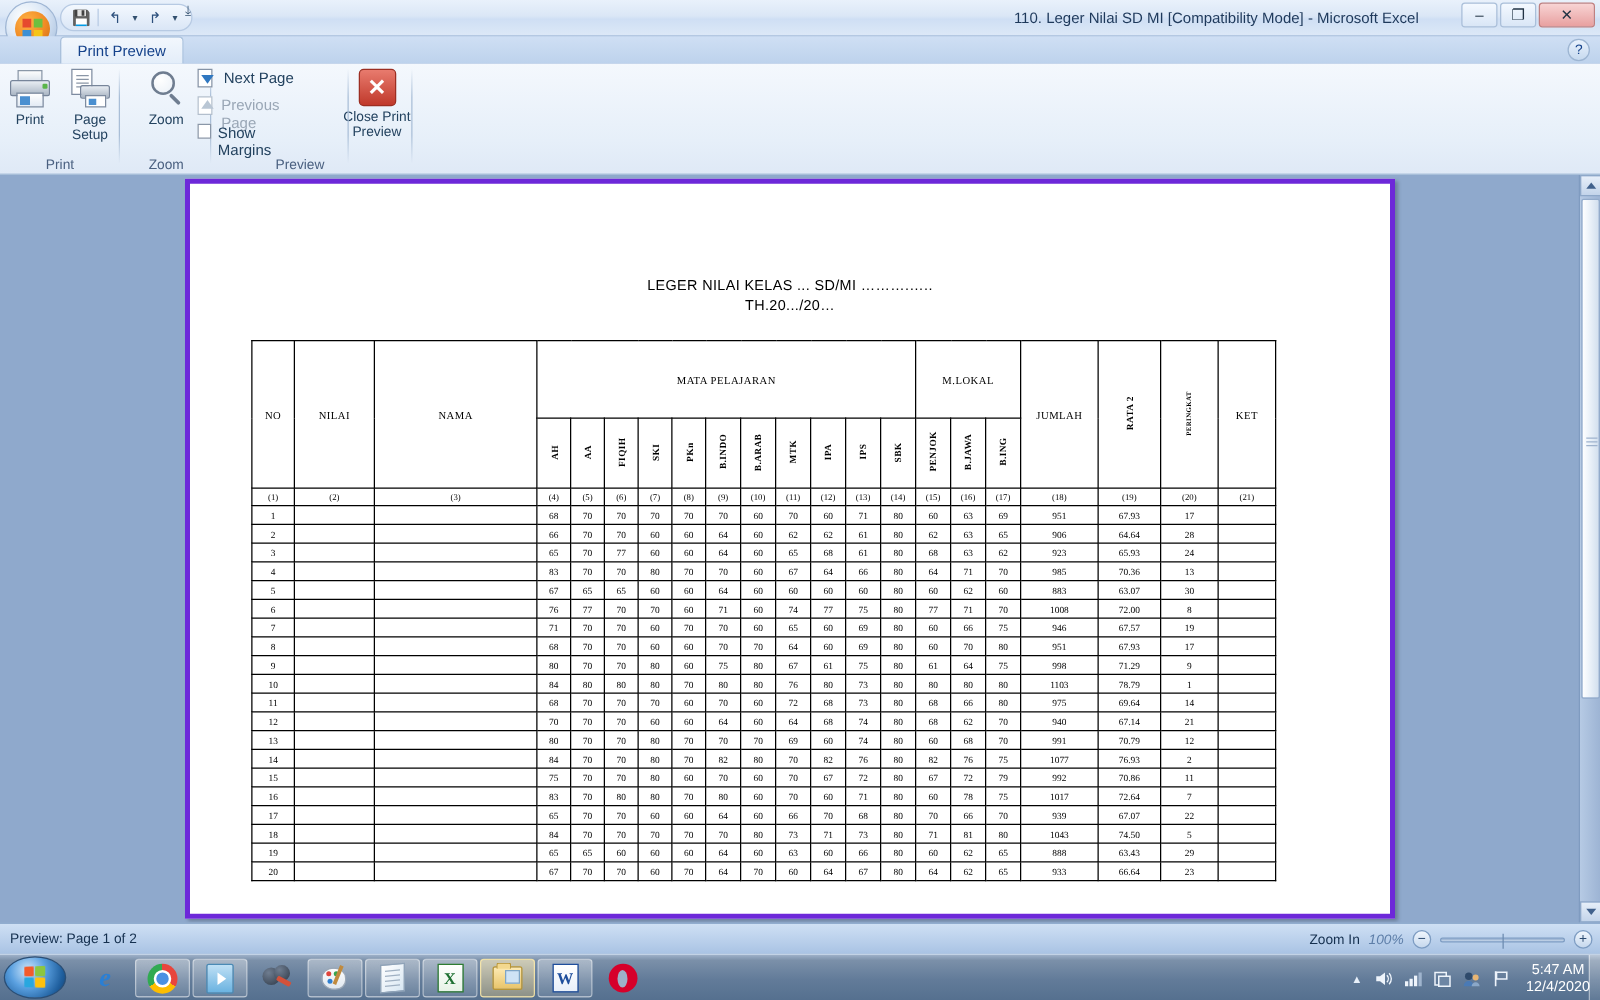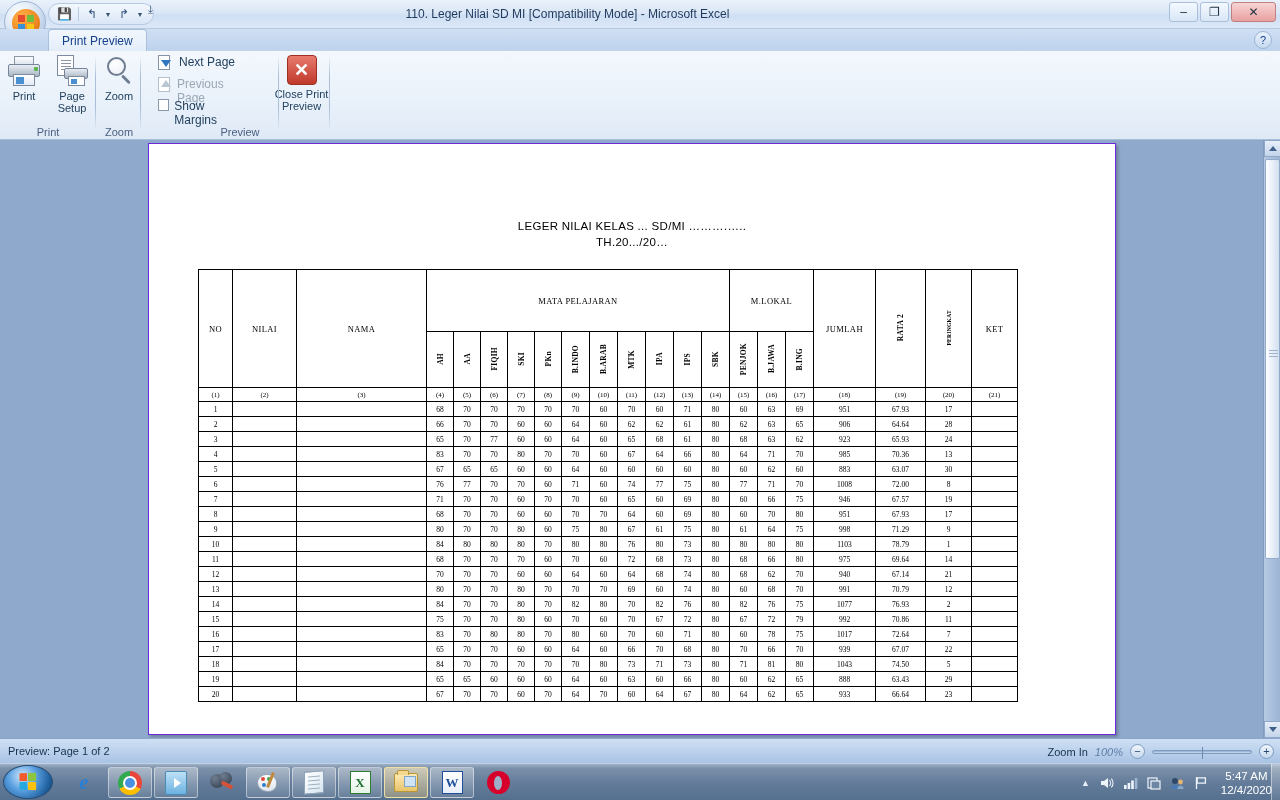--- a/index.html
+++ b/index.html
@@ -12,21 +12,21 @@
   body { background: #9fb6d4; }
 
   
   .titlebar {
     position: absolute; left: 0; top: 0; width: 1280px; height: 29px;
     background: linear-gradient(to bottom, #e9f1fb 0%, #dbe7f6 45%, #cfdff4 55%, #dce8f7 100%);
     border-bottom: 1px solid #b4c8e2;
   }
   .title-text {
     position: absolute; left: 0; top: 0; width: 1135px; height: 29px;
-    line-height: 29px; text-align: center;
+    line-height: 29px; text-align: right;
     font-size: 12px; color: #1e395b;
   }
   .win-btns { position: absolute; right: 4px; top: 2px; display: flex; gap: 2px; }
   .win-btn {
     width: 29px; height: 20px; border-radius: 3px;
     display: flex; align-items: center; justify-content: center;
     font-size: 12px; color: #234; 
     background: linear-gradient(to bottom,#f4f9ff,#d9e6f6);
     border: 1px solid #aabfd9;
   }
@@ -158,21 +158,21 @@
     border:1px solid #9c2e22; color:#fff; font-size:18px; font-weight:bold;
     display:flex; align-items:center; justify-content:center; line-height: 1;}
 
   
   .previewarea {
     position: absolute; left: 0; top: 140px; width: 1280px; height: 598px;
     background: #8fa9cc;
   }
   .sheet {
     position: absolute; left: 148px; top: 3px; width: 968px; height: 592px;
-    background: #ffffff; border: 1px solid #6d28d9;
+    background: #ffffff; border: 4px solid #6d28d9;
     box-shadow: 2px 2px 3px rgba(0,0,0,0.25);
   }
   .doc-title {
     position:absolute; left:0; right:0; top: 74px; text-align:center;
     font-size: 11.5px; color:#000; line-height: 16px; letter-spacing: .3px;
   }
 
   table.leger {
     position:absolute; left: 49px; top: 125px;
     border-collapse: collapse;
@@ -363,21 +363,21 @@
         <div class="lbl">
           <div>Page</div>
           <div>Setup</div>
         </div>
       </div>
     </div>
     <div class="grp-label">Print</div>
     <div class="grp-div" style="right:0"></div>
   </div>
 
-  <div class="grp" style="left:97px; width:44px;">
+  <div class="grp" style="left:97px; width:72px;">
     <div class="grp-body" style="justify-content:center;">
       <div class="bigbtn">
         <div class="ic-zoom">
           <div class="zm-circle"></div>
             <div class="zm-handle"></div>
         </div>
         <div class="lbl">Zoom</div>
       </div>
     </div>
     <div class="grp-label">Zoom</div>

